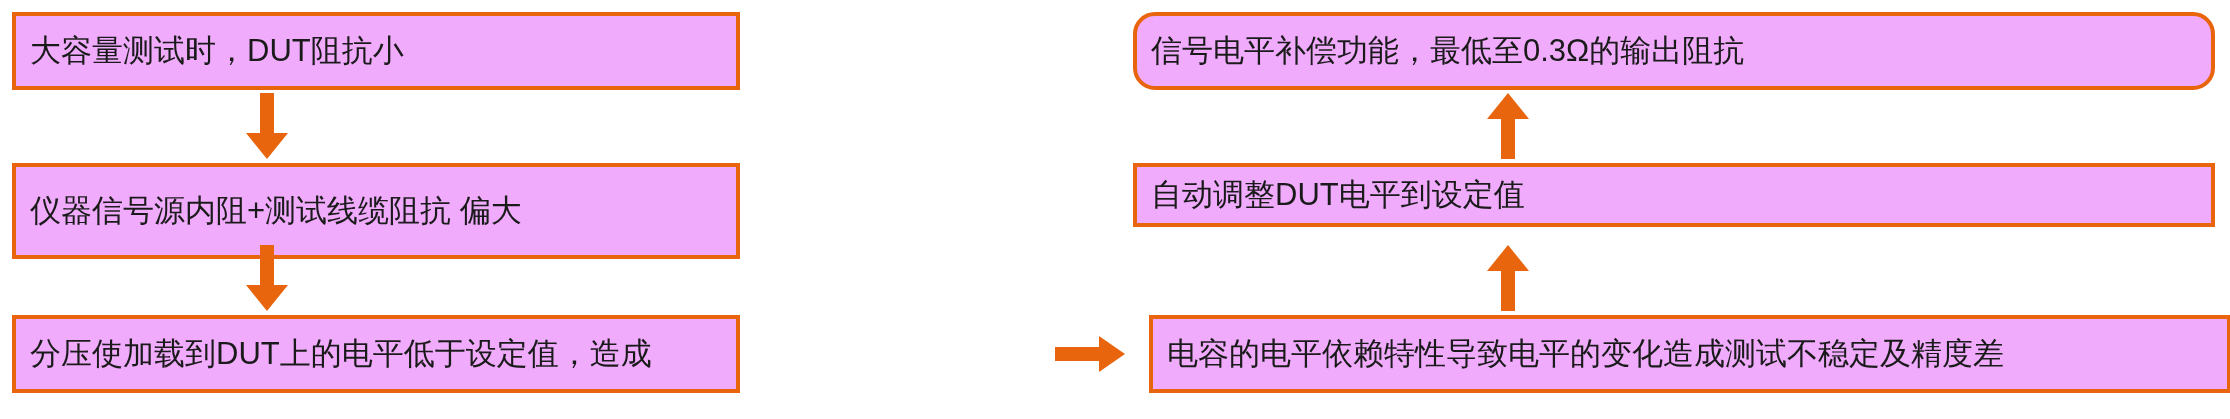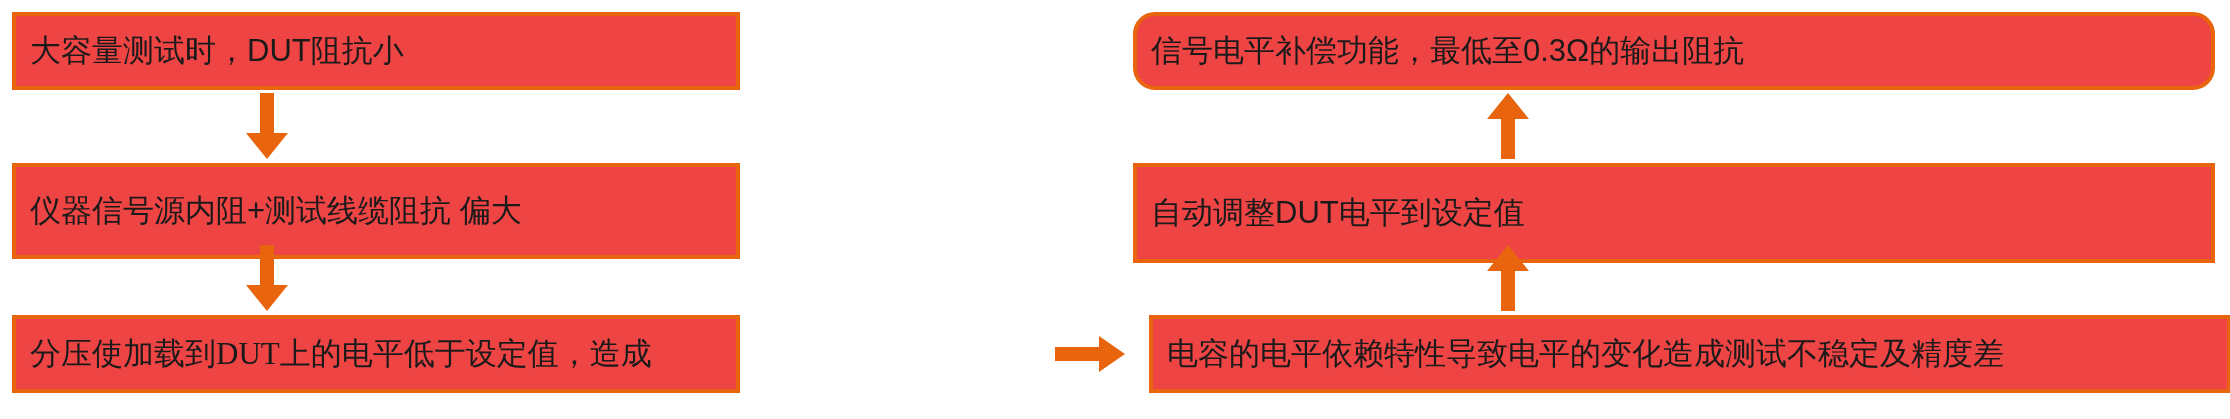--- a/index.html
+++ b/index.html
@@ -14,39 +14,39 @@
     position: relative;
     width: 2230px;
     height: 419px;
     background: #ffffff;
     overflow: hidden;
   }
   .node {
     position: absolute;
     box-sizing: border-box;
     border: 4px solid #E8650D;
-    background: #ef4444;
+    background: #f0abfc;
     display: flex;
     align-items: center;
   }
   .node-label {
     font-size: 31px;
     line-height: 1.2;
     color: #1a1a1a;
     white-space: nowrap;
     padding-left: 14px;
     letter-spacing: 0px;
   }
   
   #n-l1 { left: 12px;  top: 12px;  width: 728px; height: 78px; }
   #n-l2 { left: 12px;  top: 163px; width: 728px; height: 96px; }
-  #n-l3 { left: 12px;  top: 315px; width: 728px; height: 78px; font-family: Liberation Serif, serif; }
+  #n-l3 { left: 12px;  top: 315px; width: 728px; height: 78px; }
   
   #n-r1 { left: 1133px; top: 12px;  width: 1082px; height: 78px; border-radius: 22px; }
-  #n-r2 { left: 1133px; top: 163px; width: 1082px; height: 100px; }
+  #n-r2 { left: 1133px; top: 163px; width: 1082px; height: 64px; }
   #n-r3 { left: 1133px; top: 315px; width: 1082px; height: 78px; margin-left: 16px; }
 
   
   .arrow {
     position: absolute;
   }
   .arrow svg { display: block; }
 
   #a-down-1 { left: 243px; top: 93px;  }
   #a-down-2 { left: 243px; top: 245px; }

